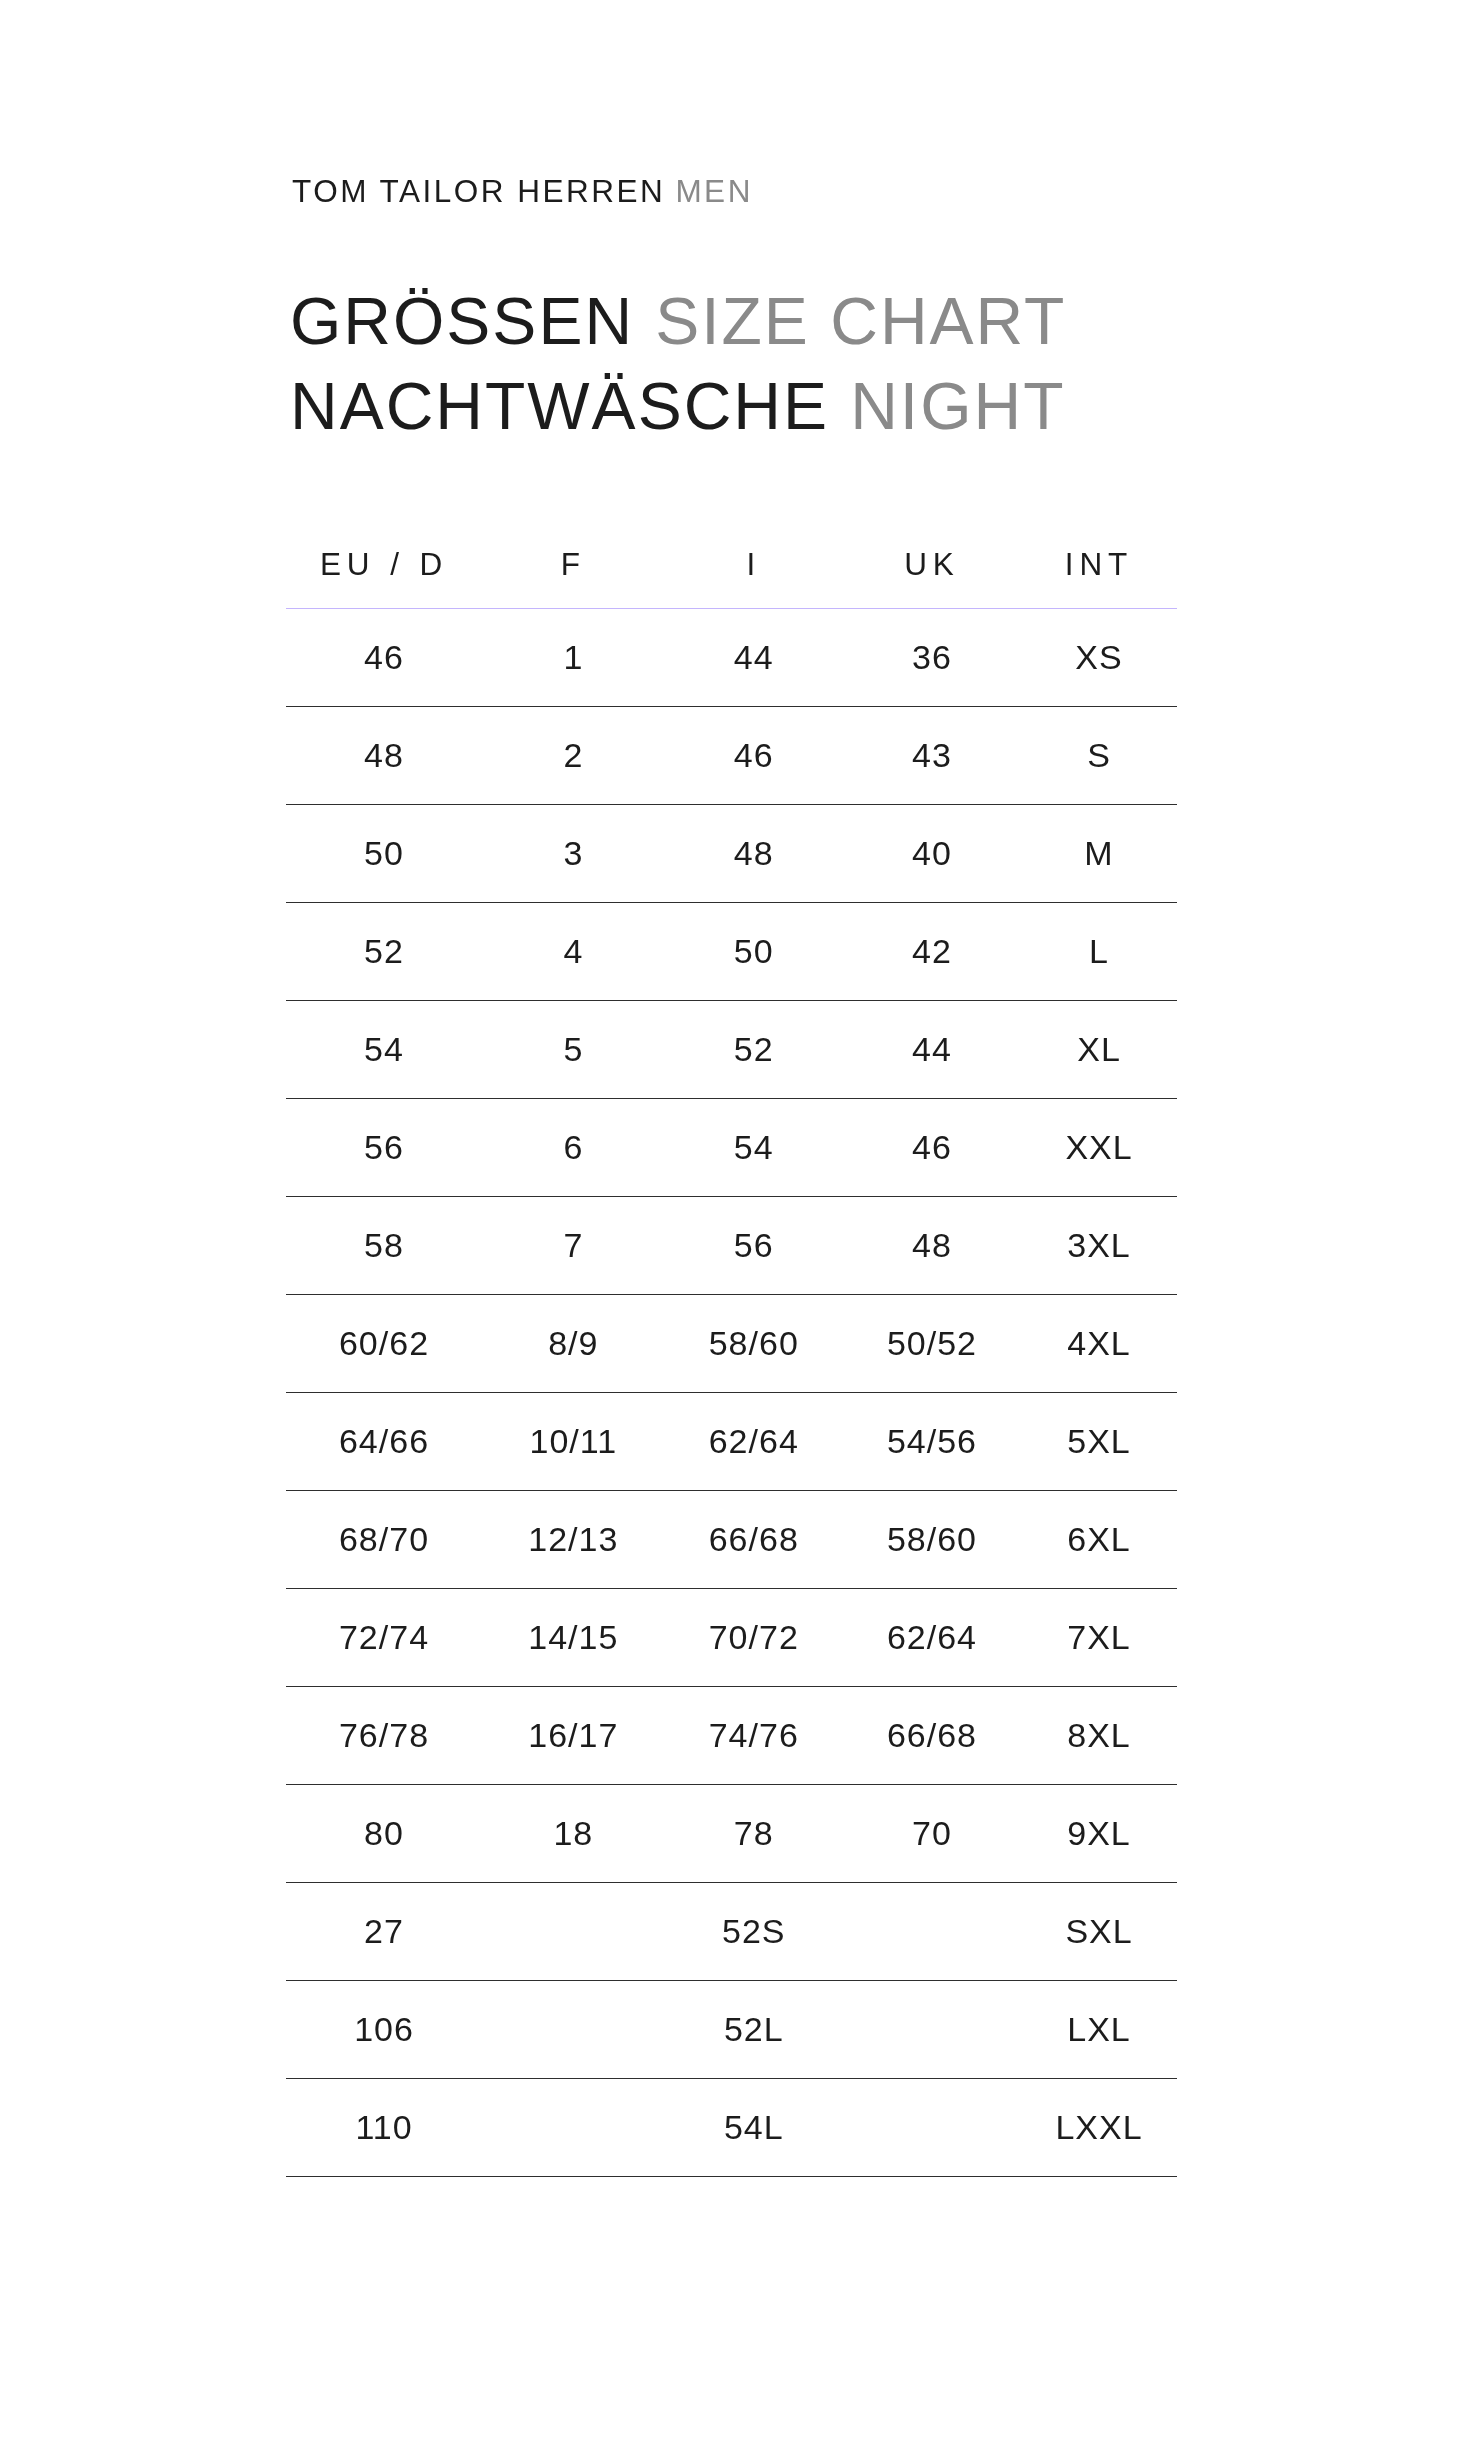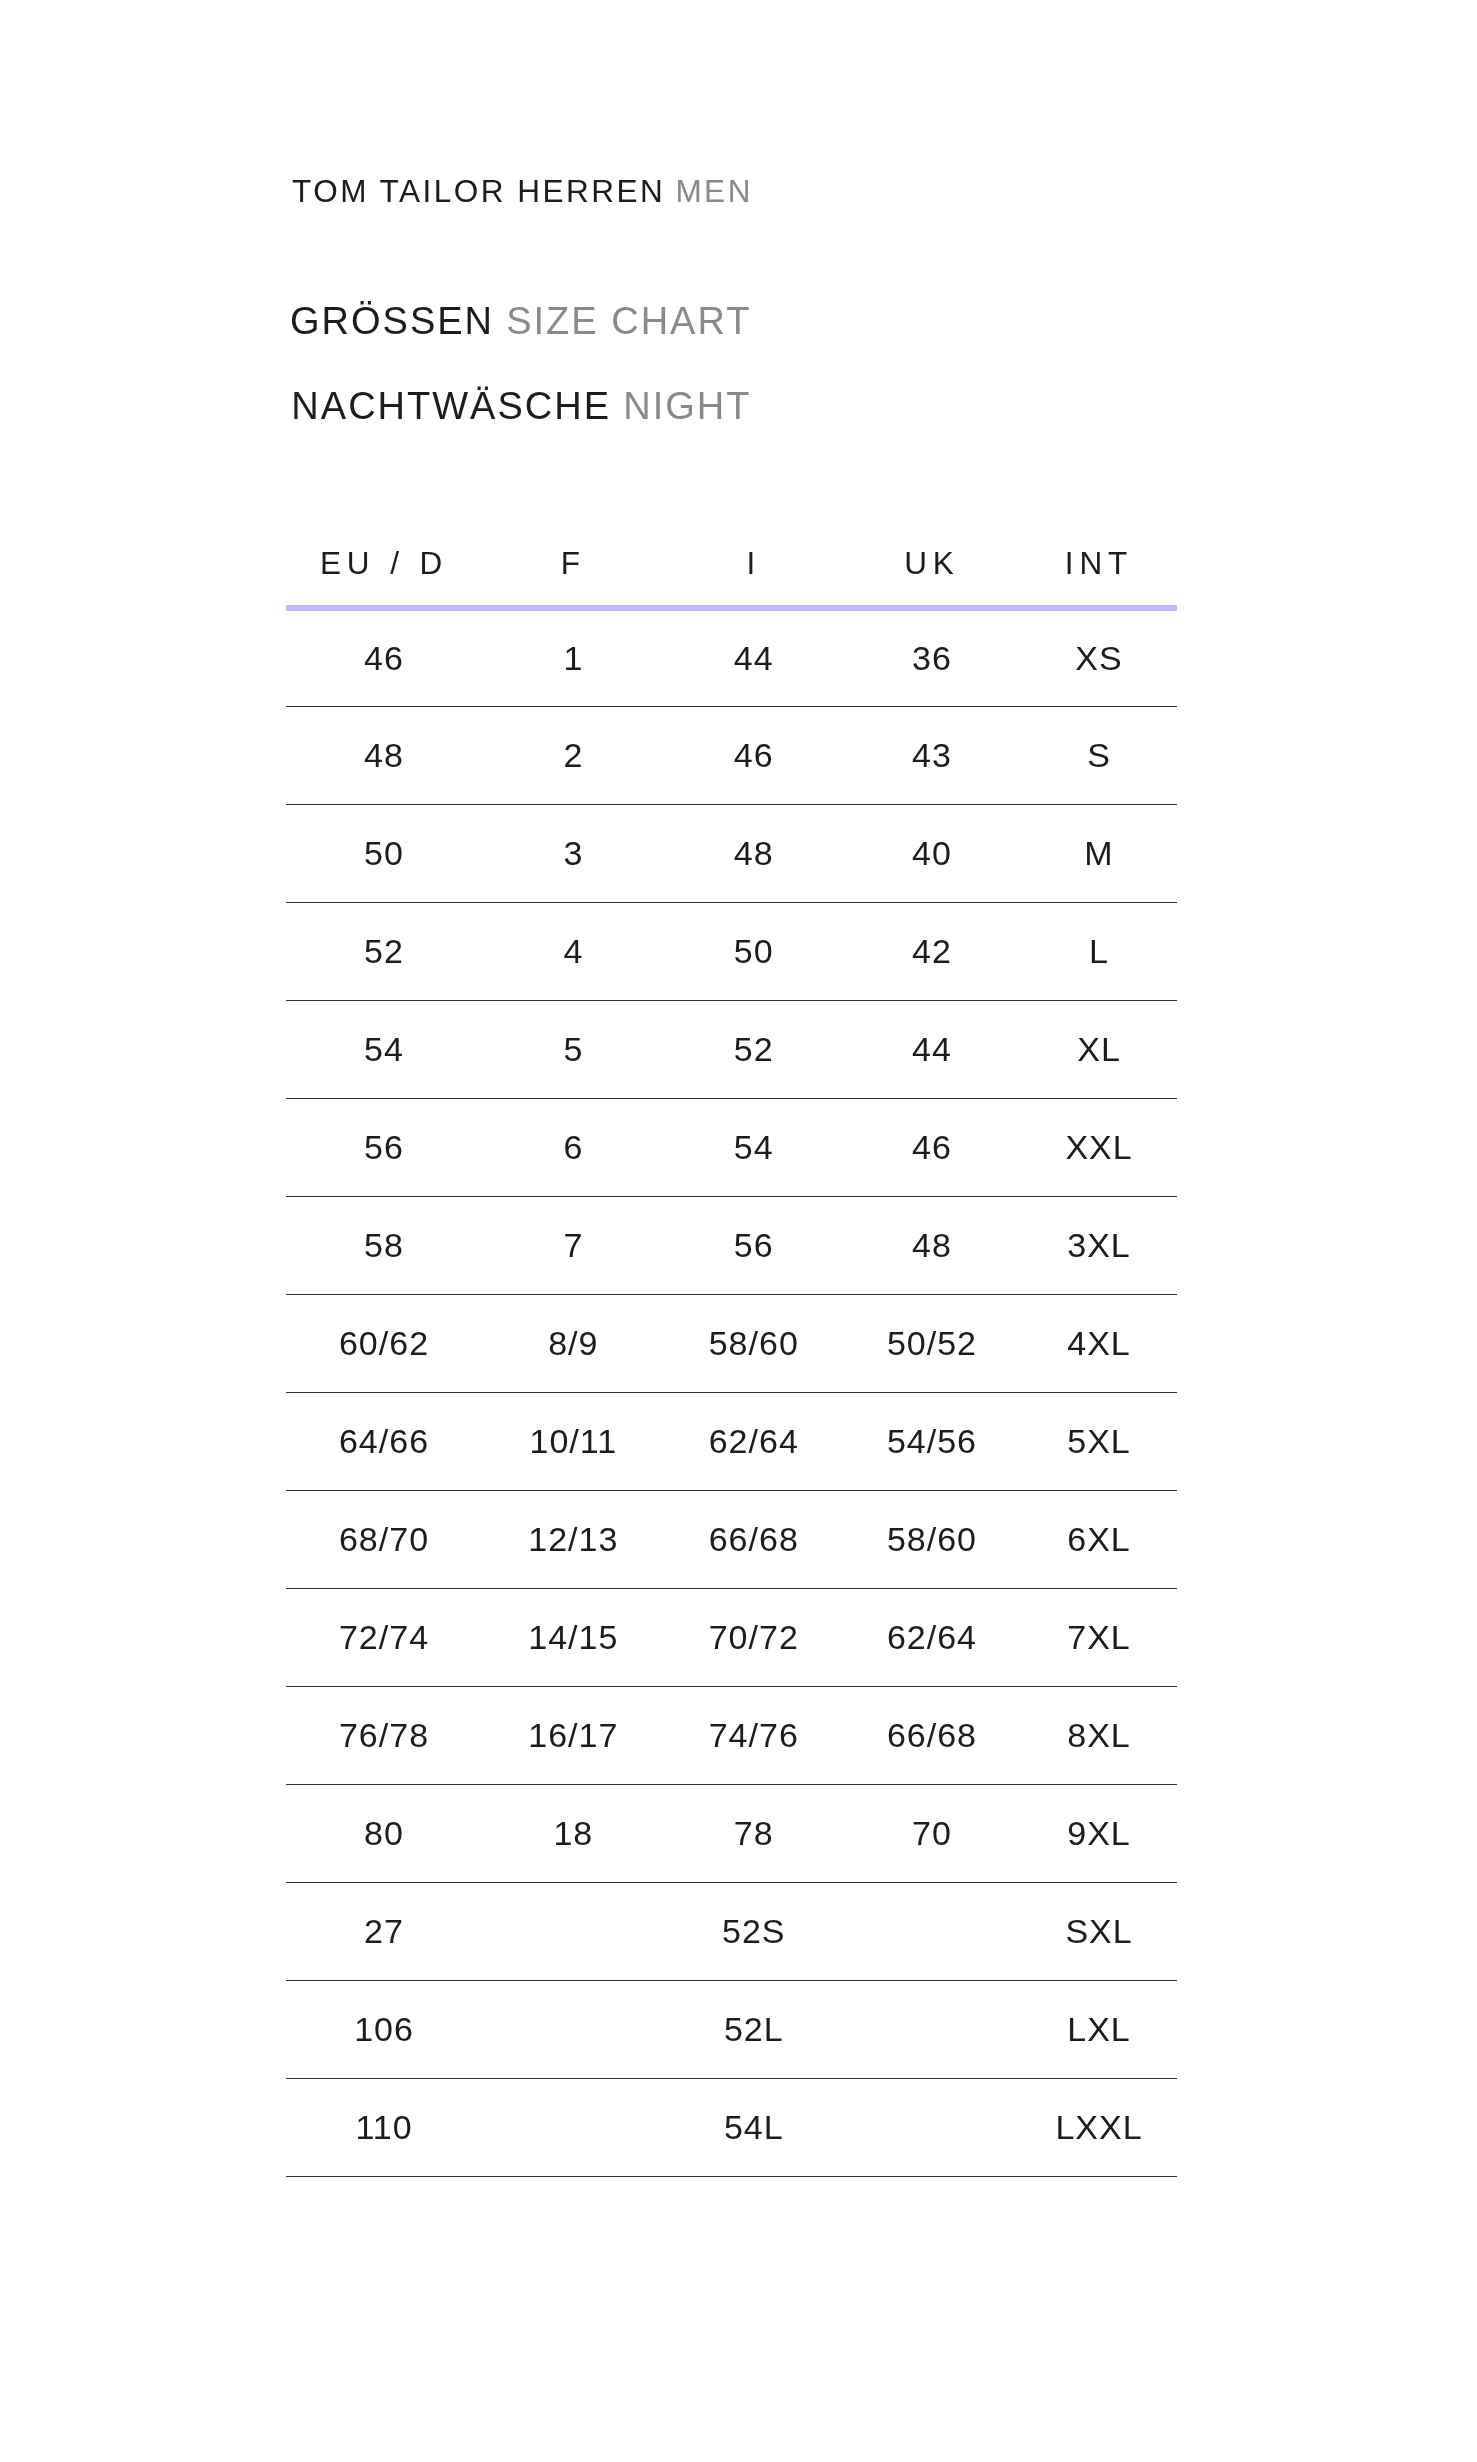--- a/index.html
+++ b/index.html
@@ -32,26 +32,25 @@
 
   .muted { color: #8a8a8a; }
 
   .brand .muted,
   .title .muted { margin-left: 0.32em; }
 
   .title {
     position: absolute;
     left: 290px;
     top: 279px;
-    font-size: 38px;
+    font-size: 66px;
     font-weight: 400;
     letter-spacing: 2px;
     line-height: 85px;
     white-space: nowrap;
-    text-align: right;
   }
 
   .title-line { display: block; }
 
   table.size-table {
     position: absolute;
     left: 286px;
     top: 521px;
     width: 891px;
     border-collapse: collapse;
@@ -59,21 +58,21 @@
   }
 
   table.size-table th {
     height: 87px;
     font-size: 31.5px;
     font-weight: 400;
     letter-spacing: 5.9px;
     text-align: center;
     vertical-align: middle;
     color: #1c1c1c;
-    border-bottom: 6px solid #c4b5fd;
+    border-bottom: 1px solid #c4b5fd;
   }
 
   table.size-table td {
     height: 98px;
     font-size: 34px;
     font-weight: 400;
     letter-spacing: 1px;
     text-align: center;
     vertical-align: middle;
     color: #1c1c1c;

